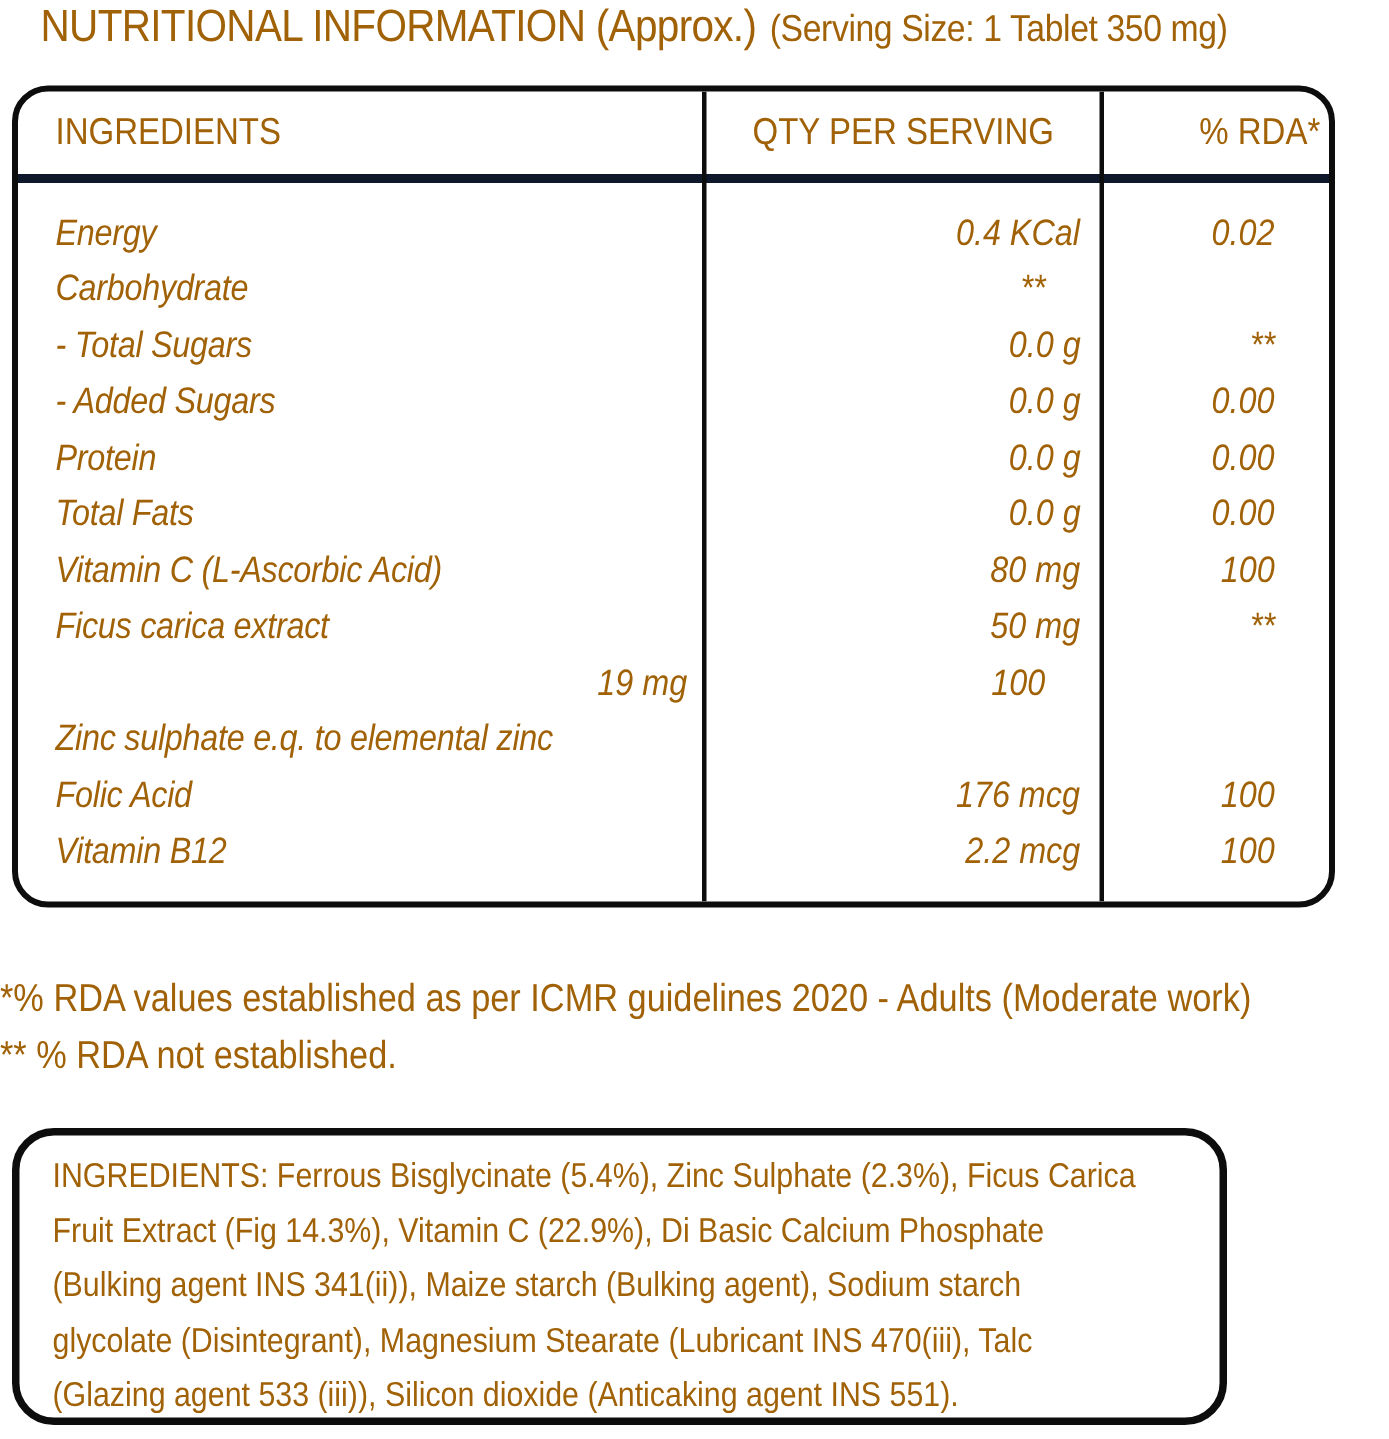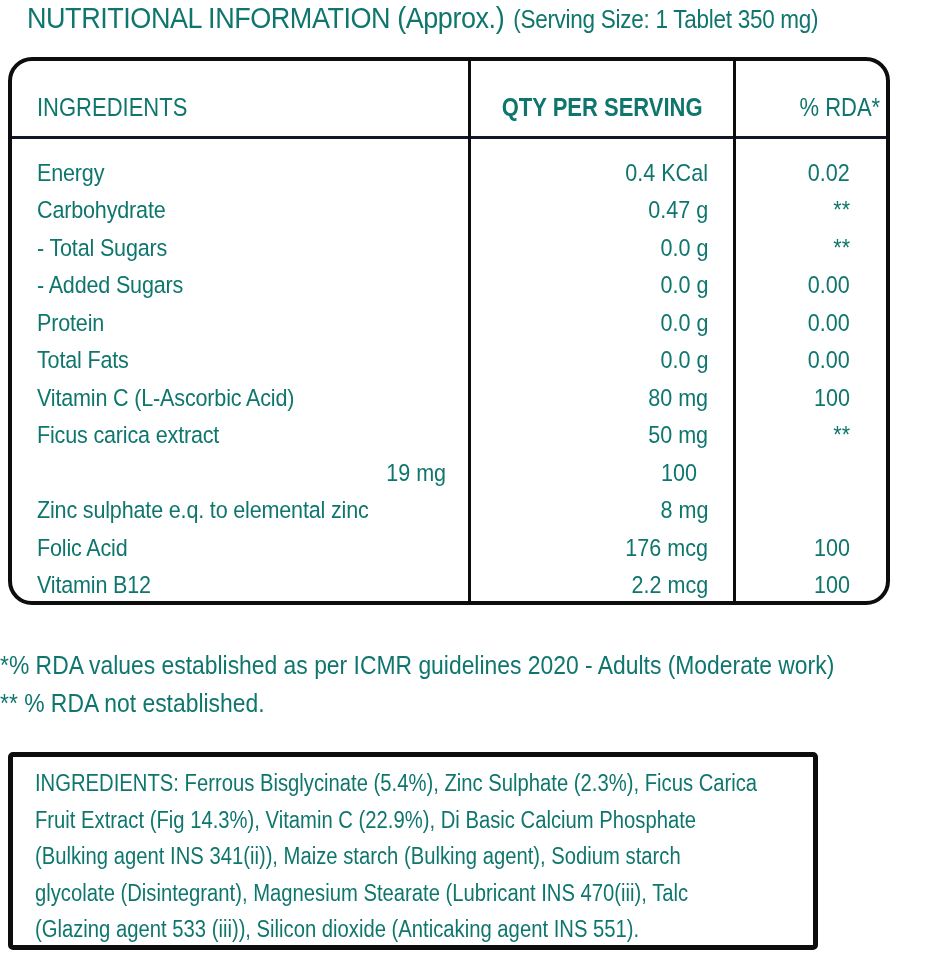--- a/index.html
+++ b/index.html
@@ -6,21 +6,21 @@
     margin: 0;
     padding: 0;
     background: #ffffff;
   }
   .canvas {
     position: relative;
     width: 926px;
     height: 959px;
     background: #ffffff;
     font-family: "Liberation Sans", sans-serif;
-    color: #0f766e;
+    color: #a16207;
     overflow: hidden;
   }
   
   .cond-l { display: inline-block; transform: scaleX(0.88); transform-origin: 0 50%; white-space: nowrap; }
   .cond-r { display: inline-block; transform: scaleX(0.88); transform-origin: 100% 50%; white-space: nowrap; }
   .cond-c { display: inline-block; transform: scaleX(0.88); transform-origin: 50% 50%; white-space: nowrap; }
 
   
   .title {
     position: absolute;
@@ -53,67 +53,67 @@
     top: 0;
     bottom: 0;
     width: 3px;
     background: #0d0d0d;
   }
   .vline-1 { left: 456px; }
   .vline-2 { left: 721px; }
   .thead {
     box-sizing: border-box;
     height: 61px;
-    border-bottom: 3px solid #0f172a;
+    border-bottom: 6px solid #0f172a;
     display: grid;
     grid-template-columns: 459px 262px 153px;
     align-items: center;
     font-size: 25px;
-    margin-top: 17px;
   }
   .th-ingredients { padding-left: 25px; text-align: left; }
-  .th-qty  { text-align: center; font-weight: bold; }
+  .th-qty  { text-align: center; }
   .th-rda  { text-align: right; }
   .tbody {
     box-sizing: border-box;
     height: 479px;
     padding: 15px 0 14px 0;
     display: flex;
     flex-direction: column;
+    font-style: italic;
   }
   .tr {
     flex: 1;
     display: grid;
     grid-template-columns: 459px 262px 153px;
     align-items: center;
     font-size: 24.5px;
   }
   .td-name { padding-left: 25px; text-align: left; letter-spacing: -0.2px; }
-  .td-qty  { padding-right: 25px; text-align: right; }
+  .td-qty  { padding-right: 13px; text-align: right; }
   .td-rda  { padding-right: 36px; text-align: right; }
 
   
   .footnotes {
     position: absolute;
     left: 0;
     top: 646px;
     font-size: 26px;
     line-height: 38px;
   }
 
   
   .ibox {
     position: absolute;
     left: 8px;
     top: 752px;
     width: 810px;
     height: 198px;
     box-sizing: border-box;
     border: 5px solid #0d0d0d;
-    border-radius: 5px;
+    border-radius: 28px;
     padding: 8px 22px 0 22px;
   }
   .ibox .iline {
     font-size: 23px;
     line-height: 36.5px;
   }
 </style>
 </head>
 <body>
 
@@ -136,21 +136,20 @@
 
     <div class="tbody">
     <div class="tr">
       <div class="td-name"><span class="cond-l">Energy</span></div>
       <div class="td-qty"><span class="cond-r">0.4 KCal</span></div>
       <div class="td-rda"><span class="cond-r">0.02</span></div>
     </div>
 
     <div class="tr">
       <div class="td-name"><span class="cond-l">Carbohydrate</span></div>
-      <div class="td-qty"><span class="cond-r">0.47 g</span></div>
       <div class="td-rda"><span class="cond-r">**</span></div>
     </div>
 
     <div class="tr">
       <div class="td-name"><span class="cond-l">- Total Sugars</span></div>
       <div class="td-qty"><span class="cond-r">0.0 g</span></div>
       <div class="td-rda"><span class="cond-r">**</span></div>
     </div>
 
     <div class="tr">
@@ -183,21 +182,20 @@
       <div class="td-rda"><span class="cond-r">**</span></div>
     </div>
 
     <div class="tr">
       <div class="td-qty"><span class="cond-r">19 mg</span></div>
       <div class="td-rda"><span class="cond-r">100</span></div>
     </div>
 
     <div class="tr">
       <div class="td-name"><span class="cond-l">Zinc sulphate e.q. to elemental zinc</span></div>
-      <div class="td-qty"><span class="cond-r">8 mg</span></div>
     </div>
 
     <div class="tr">
       <div class="td-name"><span class="cond-l">Folic Acid</span></div>
       <div class="td-qty"><span class="cond-r">176 mcg</span></div>
       <div class="td-rda"><span class="cond-r">100</span></div>
     </div>
 
     <div class="tr">
       <div class="td-name"><span class="cond-l">Vitamin B12</span></div>

